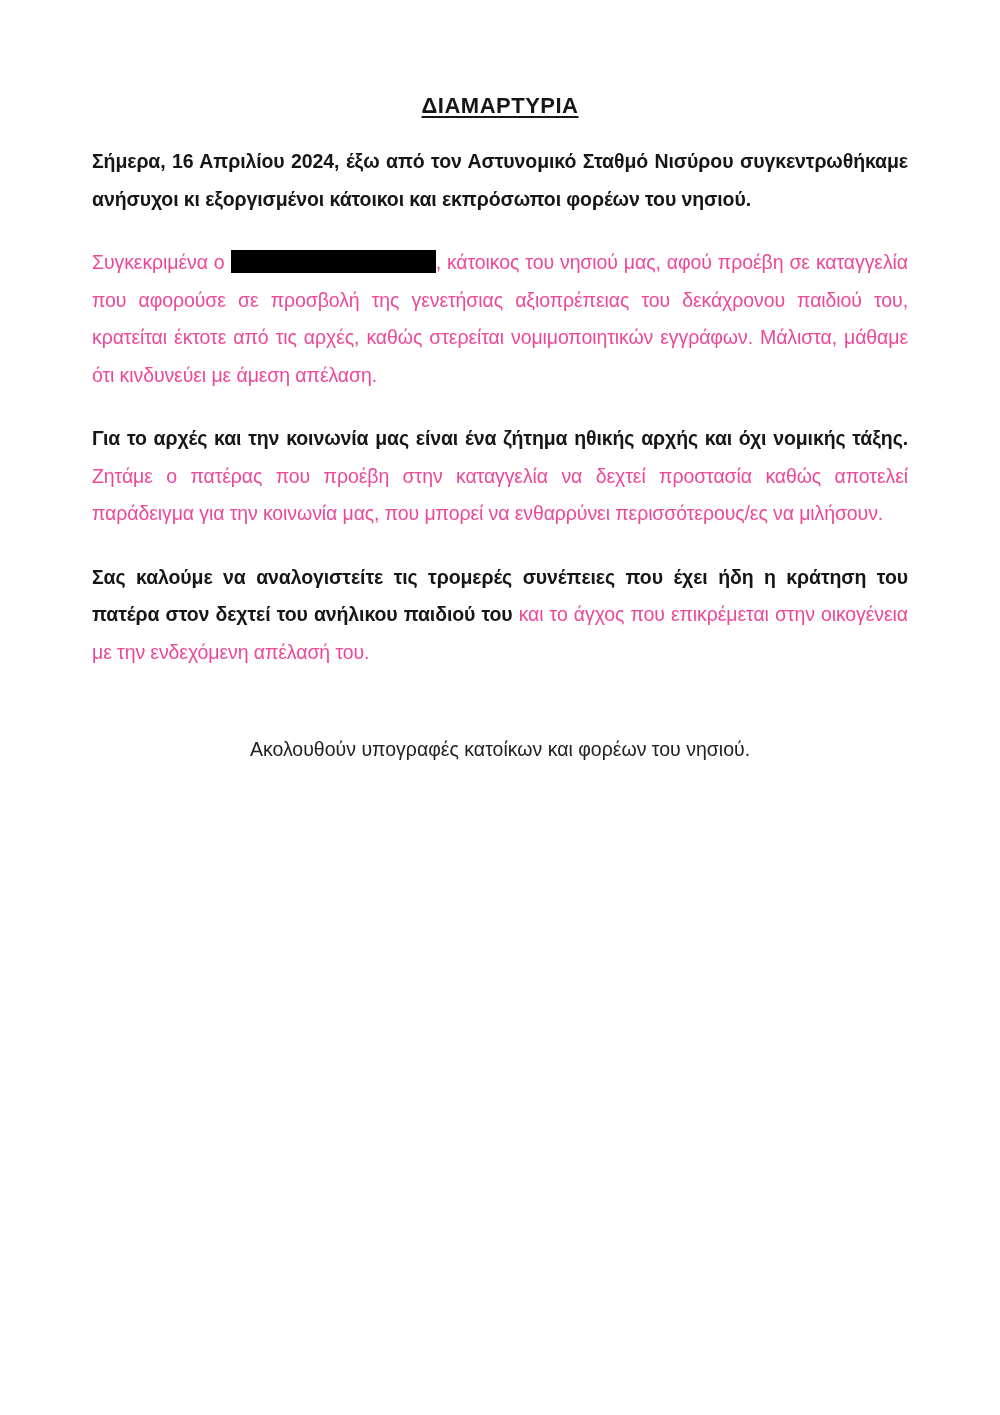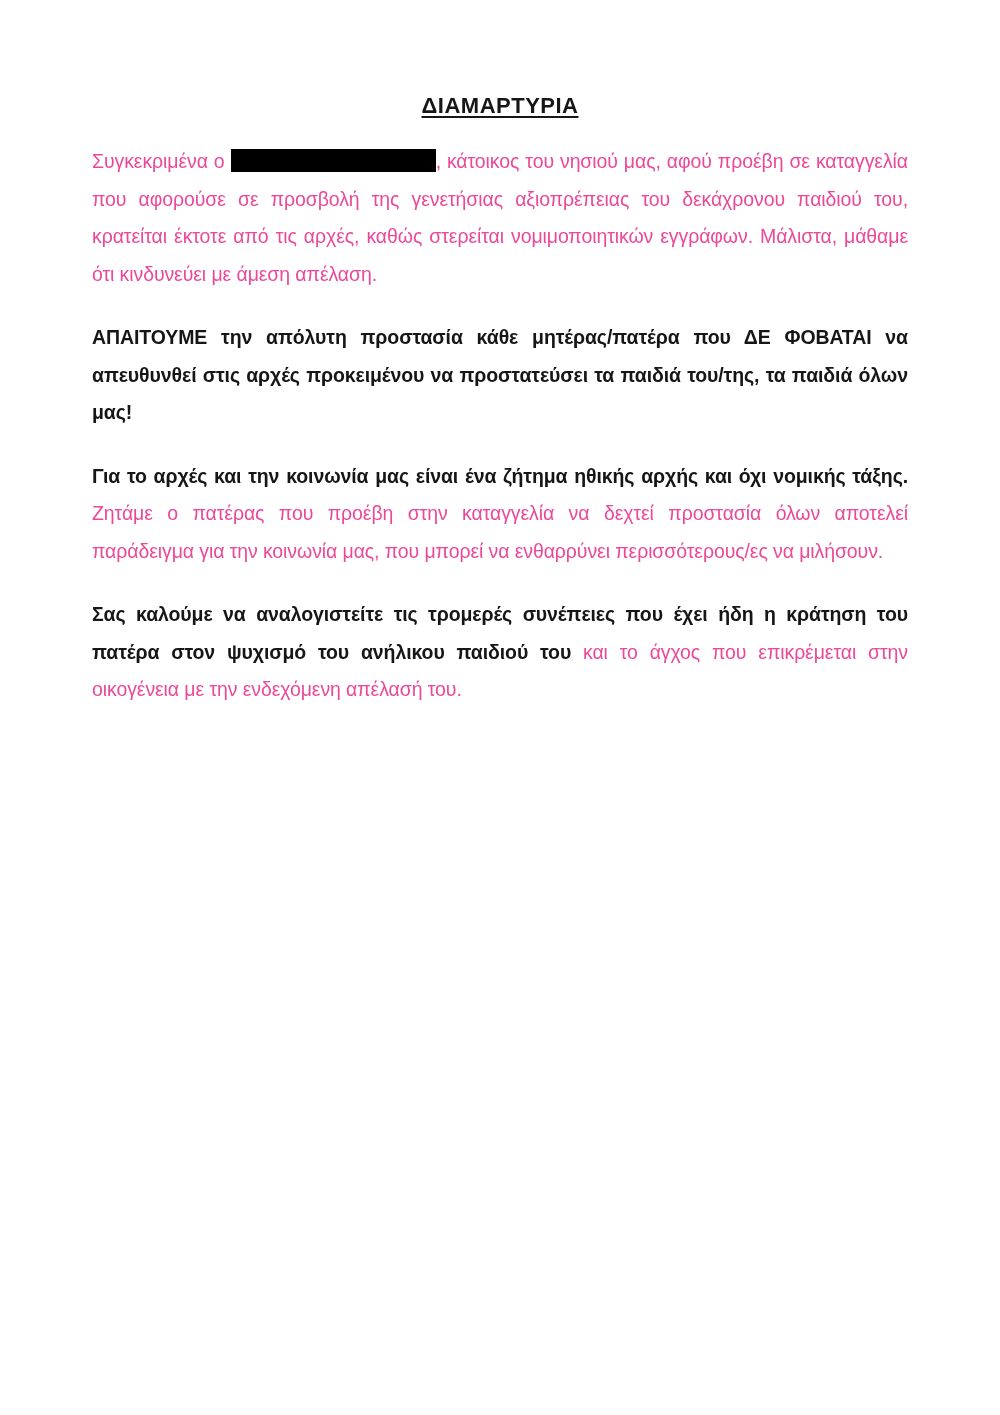--- a/index.html
+++ b/index.html
@@ -53,18 +53,19 @@
     text-align: center;
     color: #212121;
   }
 </style>
 </head>
 <body>
 
 <div class="page">
   <h1 class="title">ΔΙΑΜΑΡΤΥΡΙΑ</h1>
 
+  <p class="para"><span class="b">Σήμερα, 16 Απριλίου 2024, έξω από τον Αστυνομικό Σταθμό Νισύρου συγκεντρωθήκαμε ανήσυχοι κι εξοργισμένοι κάτοικοι και εκπρόσωποι φορέων του νησιού.</span></p>
   <p class="para"><span>Συγκεκριμένα ο </span><span class="redaction" style="width: 205px;"></span><span>, κάτοικος του νησιού μας, αφού προέβη σε καταγγελία που αφορούσε σε προσβολή της γενετήσιας αξιοπρέπειας του δεκάχρονου παιδιού του, κρατείται έκτοτε από τις αρχές, καθώς στερείται νομιμοποιητικών εγγράφων. Μάλιστα, μάθαμε ότι κινδυνεύει με άμεση απέλαση.</span></p>
-  <p class="para"><span class="b">ΑΠΑΙΤΟΥΜΕ την απόλυτη προστασία κάθε μητέρας/πατέρα που ΔΕ ΦΟΒΑΤΑΙ να απευθυνθεί στις αρχές προκειμένου να προστατεύσει τα παιδιά του/της, τα παιδιά όλων μας!</span></p>
-  <p class="para"><span class="b">Για το αρχές και την κοινωνία μας είναι ένα ζήτημα ηθικής αρχής και όχι νομικής τάξης.</span><span> Ζητάμε ο πατέρας που προέβη στην καταγγελία να δεχτεί προστασία όλων αποτελεί παράδειγμα για την κοινωνία μας, που μπορεί να ενθαρρύνει περισσότερους/ες να μιλήσουν.</span></p>
-  <p class="para"><span class="b">Σας καλούμε να αναλογιστείτε τις τρομερές συνέπειες που έχει ήδη η κράτηση του πατέρα στον ψυχισμό του ανήλικου παιδιού του</span><span> και το άγχος που επικρέμεται στην οικογένεια με την ενδεχόμενη απέλασή του.</span></p>
+  <p class="para"><span class="b">Για το αρχές και την κοινωνία μας είναι ένα ζήτημα ηθικής αρχής και όχι νομικής τάξης.</span><span> Ζητάμε ο πατέρας που προέβη στην καταγγελία να δεχτεί προστασία καθώς αποτελεί παράδειγμα για την κοινωνία μας, που μπορεί να ενθαρρύνει περισσότερους/ες να μιλήσουν.</span></p>
+  <p class="para"><span class="b">Σας καλούμε να αναλογιστείτε τις τρομερές συνέπειες που έχει ήδη η κράτηση του πατέρα στον δεχτεί του ανήλικου παιδιού του</span><span> και το άγχος που επικρέμεται στην οικογένεια με την ενδεχόμενη απέλασή του.</span></p>
 
+  <p class="closing">Ακολουθούν υπογραφές κατοίκων και φορέων του νησιού.</p>
 </div>
 
 </body></html>

